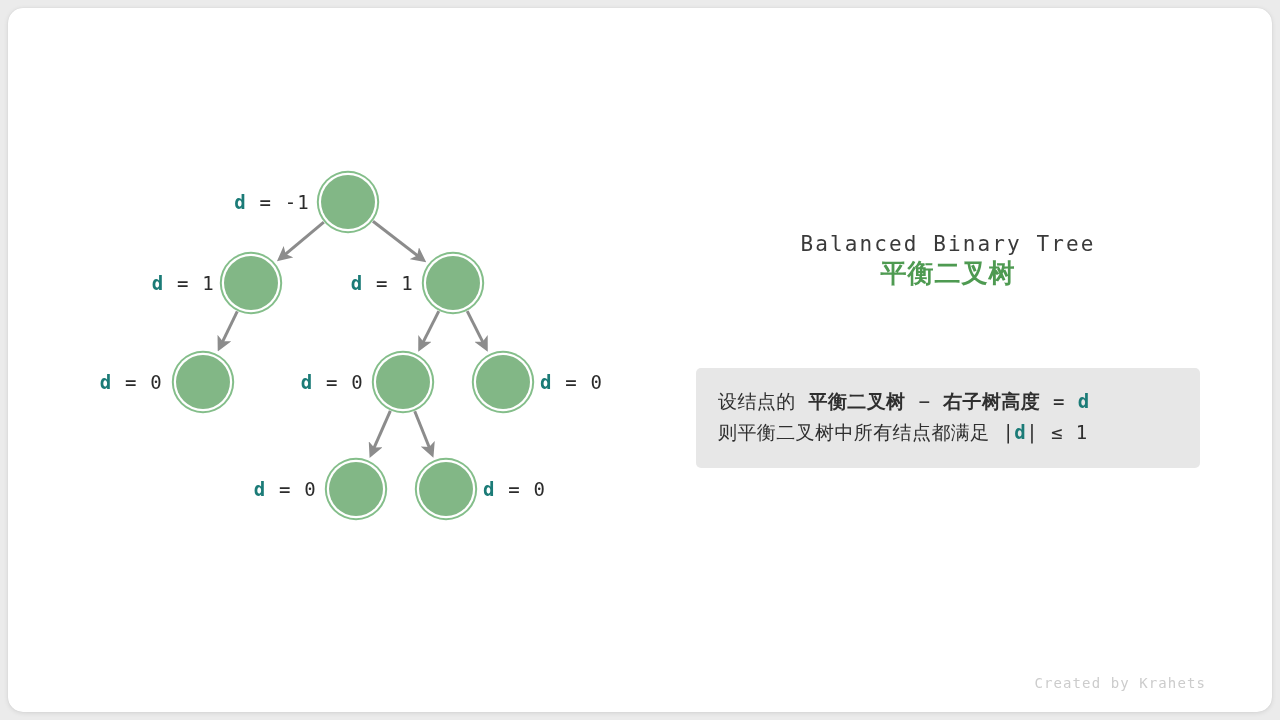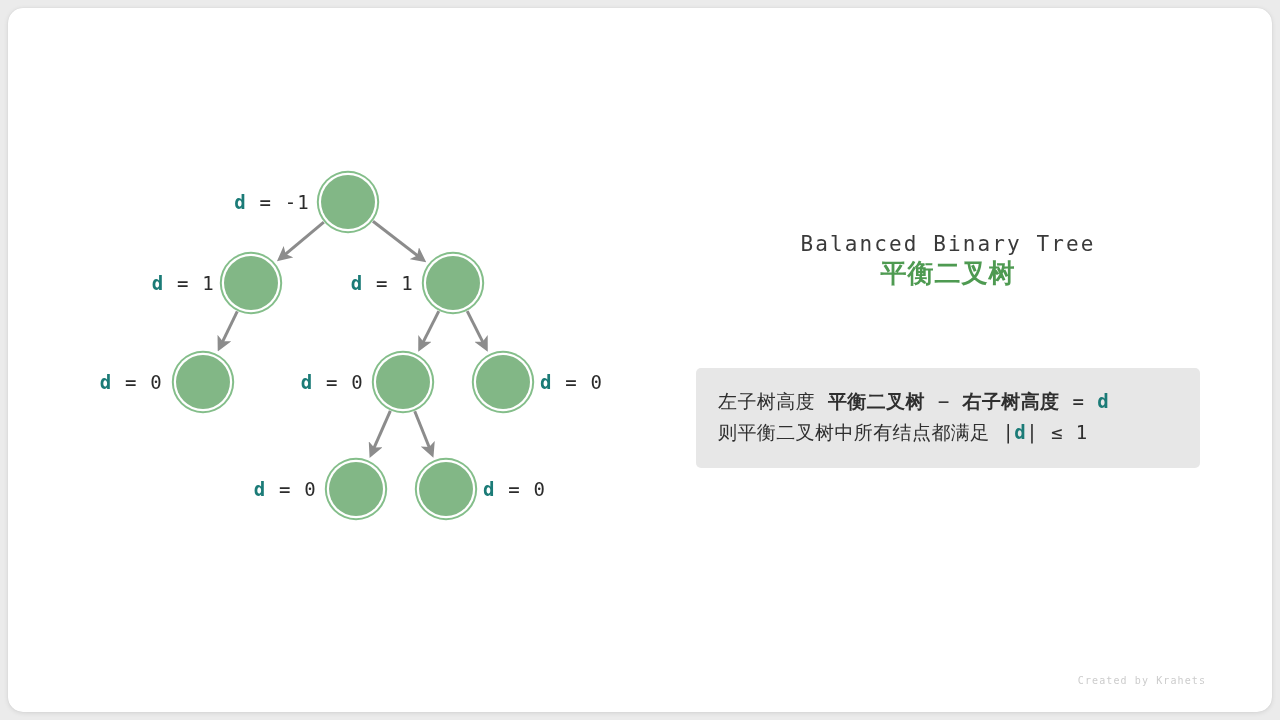--- a/index.html
+++ b/index.html
@@ -118,21 +118,21 @@
   }
   .info-line .mono {
     font-family: "DejaVu Sans Mono", "Liberation Mono", monospace;
   }
 
   #footer {
     position: absolute;
     right: 74px;
     top: 675px;
     font-family: "DejaVu Sans Mono", "Liberation Mono", monospace;
-    font-size: 10px;
+    font-size: 14px;
     color: #cccccc;
     letter-spacing: 1.1px;
     white-space: nowrap;
   }
 </style>
 </head>
 <body>
 
 <div id="stage">
 
@@ -174,21 +174,21 @@
       <div class="node-label" style="left: 483px; top: 489px;"><span class="var">d</span><span> = 0</span></div>
     </div>
 
   <div id="panel">
     <div id="subtitle">Balanced Binary Tree</div>
     <div id="title">平衡二叉树</div>
   </div>
 
   <div id="infobox">
     <div class="info-line">
-      <span>左子树高度</span>&nbsp;
+      <span>设结点的</span>&nbsp;
       <span class="strong">平衡二叉树</span>&nbsp;
       <span class="mono">−</span>&nbsp;
       <span class="strong">右子树高度</span>&nbsp;
       <span class="mono">=</span>&nbsp;
       <span class="var">d</span>
     </div>
     <div class="info-line">
       <span>则平衡二叉树中所有结点都满足</span>&nbsp;
       <span class="mono">|</span><span class="var">d</span><span class="mono">|</span>&nbsp;
       <span class="mono">≤</span>&nbsp;

